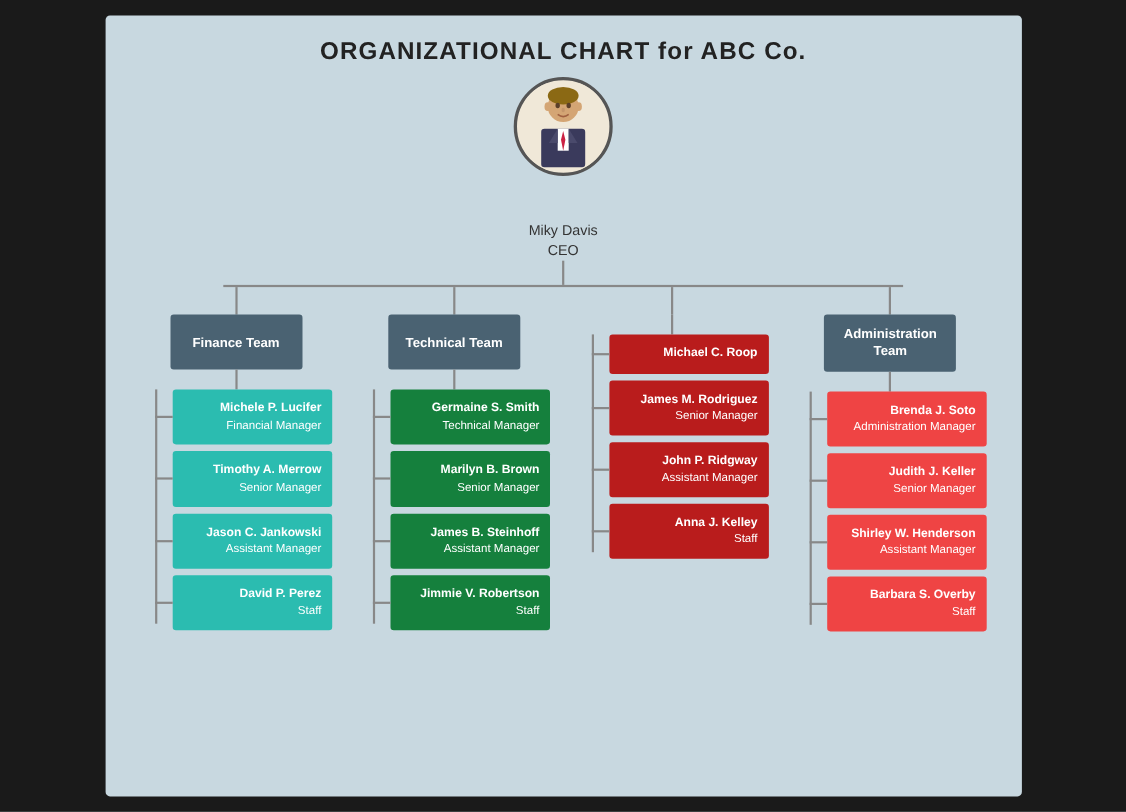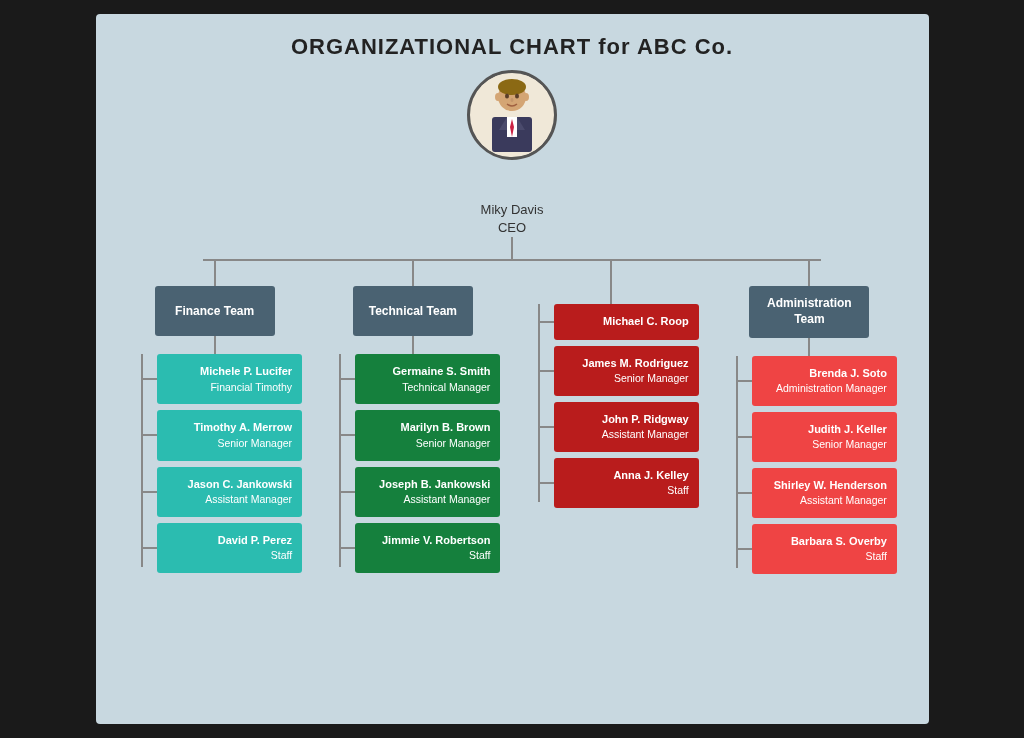--- a/index.html
+++ b/index.html
@@ -196,21 +196,21 @@
       <div class="team-wrapper">
         <div style="width:2px; height:25px; background:#888;"></div>
         <div class="team-box">
           <span>Finance Team</span>
         </div>
         <div style="width:2px; height:18px; background:#888;"></div>
         <div class="members-inner">
           <div class="member-entry">
             <div class="member-card teal">
               <div class="name">Michele P. Lucifer</div>
-              <div class="role">Financial Timothy</div>
+              <div class="role">Financial Manager</div>
             </div>
           </div>
           <div class="member-entry">
             <div class="member-card teal">
               <div class="name">Timothy A. Merrow</div>
               <div class="role">Senior Manager</div>
             </div>
           </div>
           <div class="member-entry">
             <div class="member-card teal">
@@ -241,21 +241,21 @@
             </div>
           </div>
           <div class="member-entry">
             <div class="member-card dark-blue">
               <div class="name">Marilyn B. Brown</div>
               <div class="role">Senior Manager</div>
             </div>
           </div>
           <div class="member-entry">
             <div class="member-card dark-blue">
-              <div class="name">Joseph B. Jankowski</div>
+              <div class="name">James B. Steinhoff</div>
               <div class="role">Assistant Manager</div>
             </div>
           </div>
           <div class="member-entry">
             <div class="member-card dark-blue">
               <div class="name">Jimmie V. Robertson</div>
               <div class="role">Staff</div>
             </div>
           </div>
         </div>

